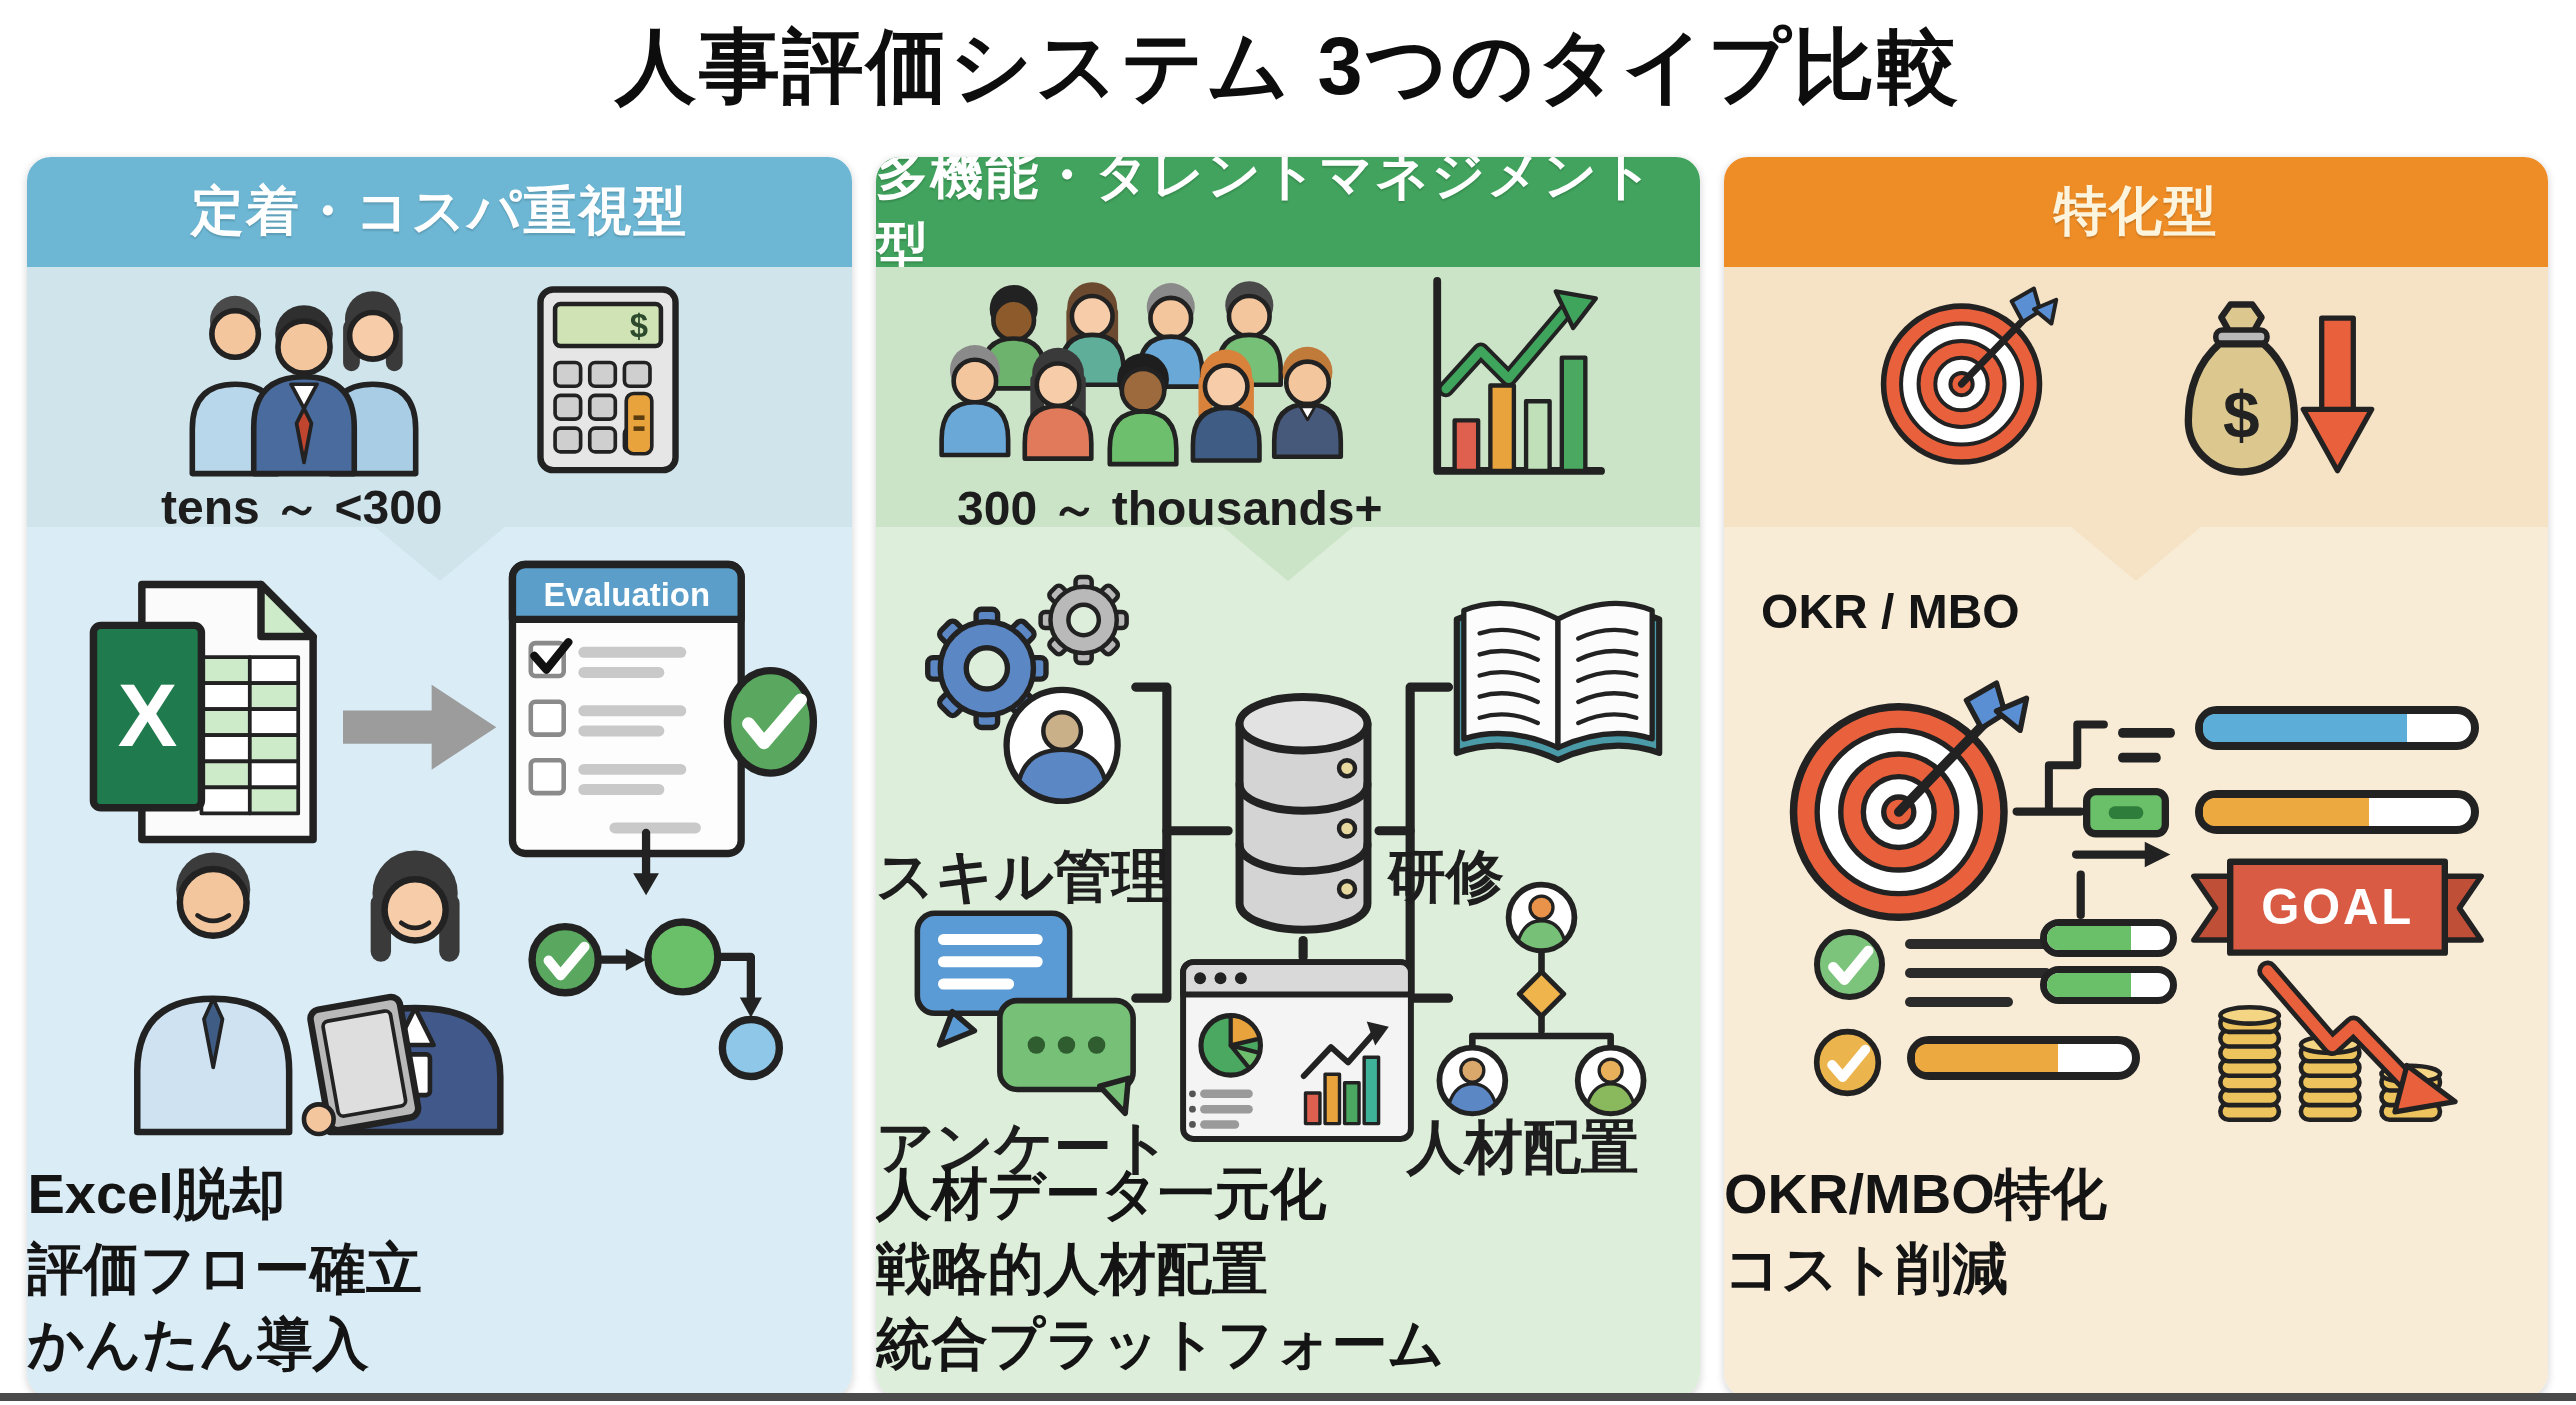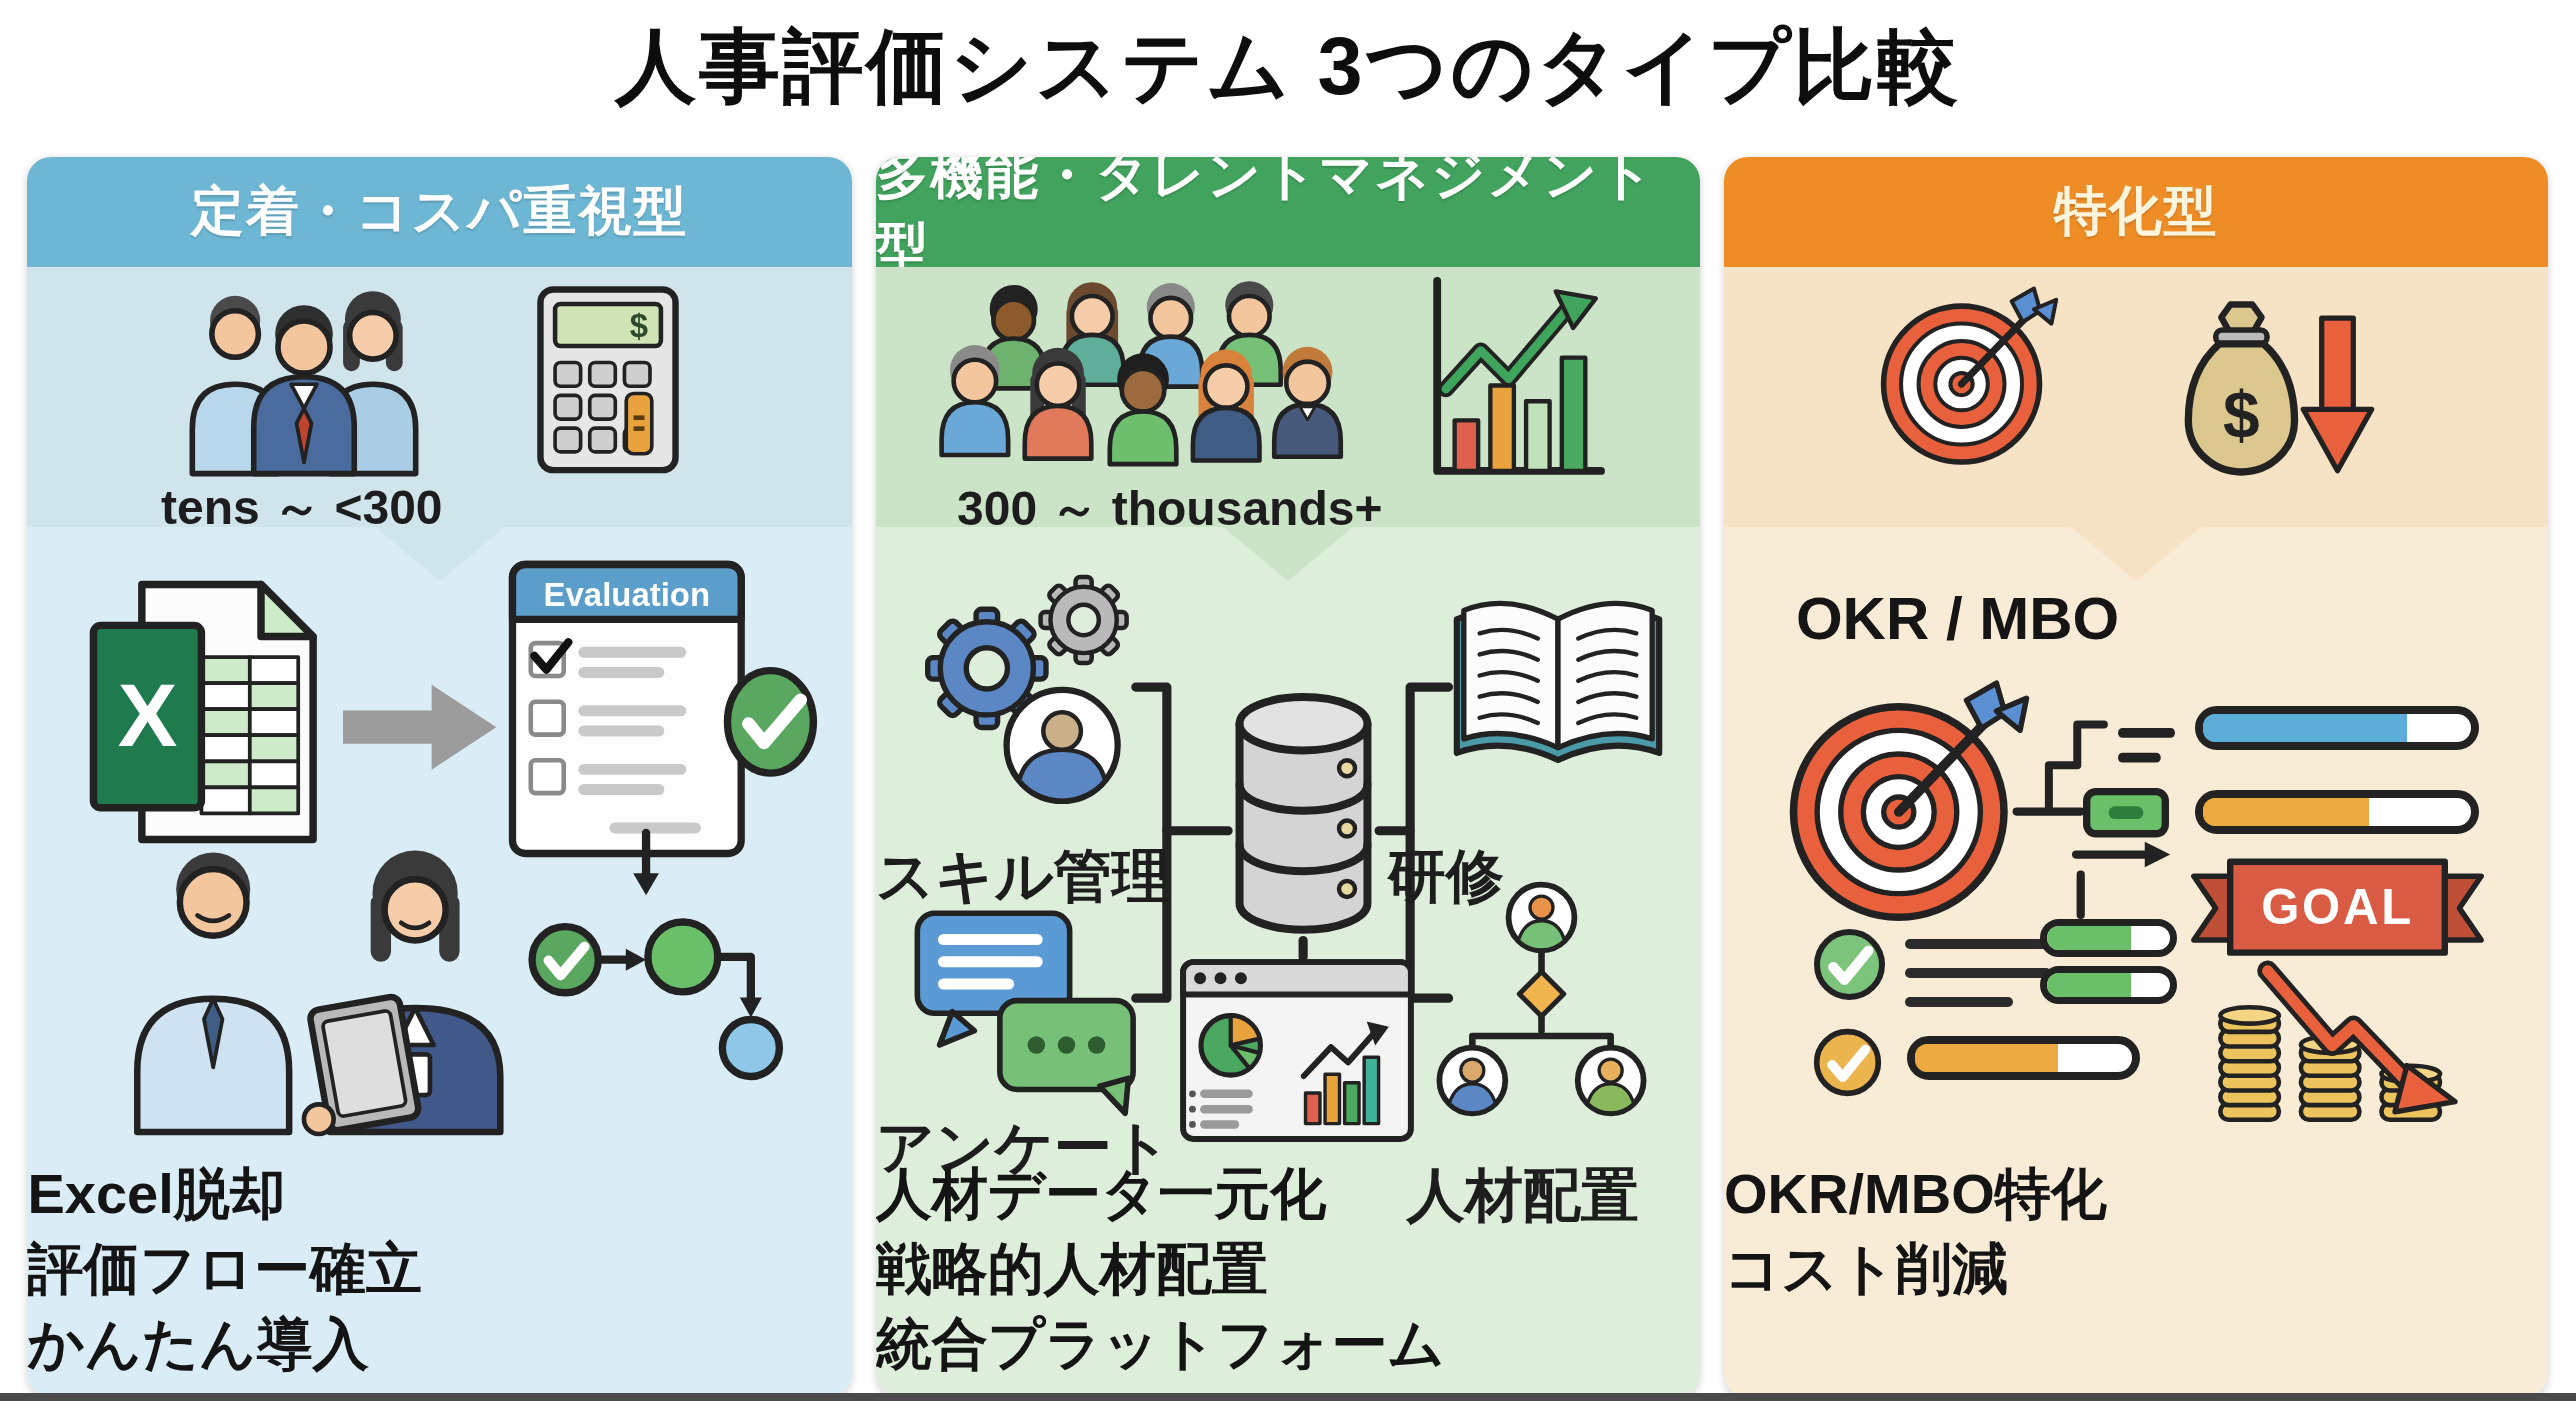--- a/index.html
+++ b/index.html
@@ -15,22 +15,22 @@
   .topzone{position:relative;height:260px;background:var(--top-bg,#eee);}
   .notch{position:absolute;top:369px;left:50%;transform:translateX(-50%);width:0;height:0;z-index:3;
          border-left:66px solid transparent;border-right:66px solid transparent;
          border-top:55px solid var(--top-bg,#eee);}
   .cbody{position:absolute;top:370px;left:0;right:0;bottom:0;background:var(--body-bg,#f5f5f5);}
   .abs{position:absolute;}
   .size-label{position:absolute;font-size:48px;font-weight:800;color:#1d1d1d;text-align:center;white-space:nowrap;}
   .feat-label{position:absolute;font-size:58px;font-weight:700;color:#1d1d1d;text-align:left;white-space:nowrap;}
   .summary{position:absolute;left:0;right:0;top:629px;text-align:left;
            font-size:56px;font-weight:800;line-height:75px;color:#141414;}
-  .okr-label{position:absolute;left:37px;top:57px;width:393px;text-align:center;
-             font-size:60px;font-weight:800;color:#151515;}
+  .okr-label{position:absolute;left:37px;top:57px;width:393px;text-align:left;
+             font-size:48px;font-weight:800;color:#151515;}
   .pbar{position:absolute;height:44px;border:8.2px solid #222;border-radius:24px;background:#fff;box-sizing:border-box;}
   .pbar i{position:absolute;left:0;top:0;bottom:0;border-radius:12px 0 0 12px;}
   .bline{position:absolute;height:10px;background:#2b2b2b;border-radius:5.5px;}
   .bottom-strip{position:absolute;left:0;bottom:0;width:100%;height:8.2px;background:#4a4a4a;z-index:9;}
   svg{display:block;overflow:visible;}
   svg *{stroke-linecap:round;stroke-linejoin:round;}
   svg text{font-family:"Liberation Sans","DejaVu Sans",sans-serif;}
 </style>
 </head>
 <body>
@@ -386,21 +386,21 @@
           <circle cx="150" cy="42" r="14" fill="#e8924a" stroke="#222" stroke-width="4"></circle>
           <path d="M122 82 a40 40 0 0 0 56 0 q-7 -24 -28 -24 t-28 24 z" fill="#77c077" stroke="#222" stroke-width="4"></path>
           <path d="M150 120 l27 27 -27 27 -27 -27 z" fill="#f0b44c" stroke="#222" stroke-width="6"></path>
           <circle cx="66" cy="252" r="40" fill="#ffffff" stroke="#222" stroke-width="7"></circle>
           <circle cx="66" cy="240" r="14" fill="#d9a86a" stroke="#222" stroke-width="4"></circle>
           <path d="M38 280 a40 40 0 0 0 56 0 q-7 -24 -28 -24 t-28 24 z" fill="#5b87c5" stroke="#222" stroke-width="4"></path>
           <circle cx="234" cy="252" r="40" fill="#ffffff" stroke="#222" stroke-width="7"></circle>
           <circle cx="234" cy="240" r="14" fill="#e8b05a" stroke="#222" stroke-width="4"></circle>
           <path d="M206 280 a40 40 0 0 0 56 0 q-7 -24 -28 -24 t-28 24 z" fill="#8ab85c" stroke="#222" stroke-width="4"></path>
         </svg>
-        <div class="feat-label" style="left:531px;top:582px;width:295px;margin-top:48px;">人材配置</div>
+        <div class="feat-label" style="left:531px;top:582px;width:295px;">人材配置</div>
 
         <div class="summary">
           <div>人材データ一元化</div>
           <div>戦略的人材配置</div>
           <div>統合プラットフォーム</div>
         </div>
       </div>
     </section>
 
     <section class="col" style="--header: #ee8d26; --header-text: #fdf4dd; --top-bg: #f6e2c4; --body-bg: #f9ecd7;">

